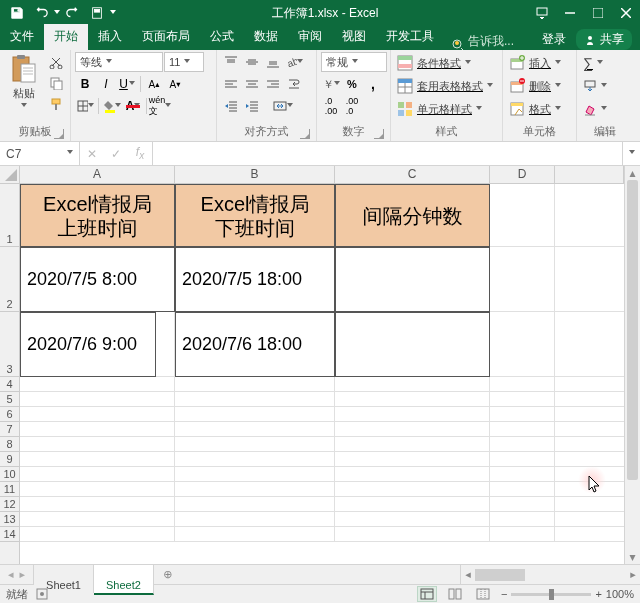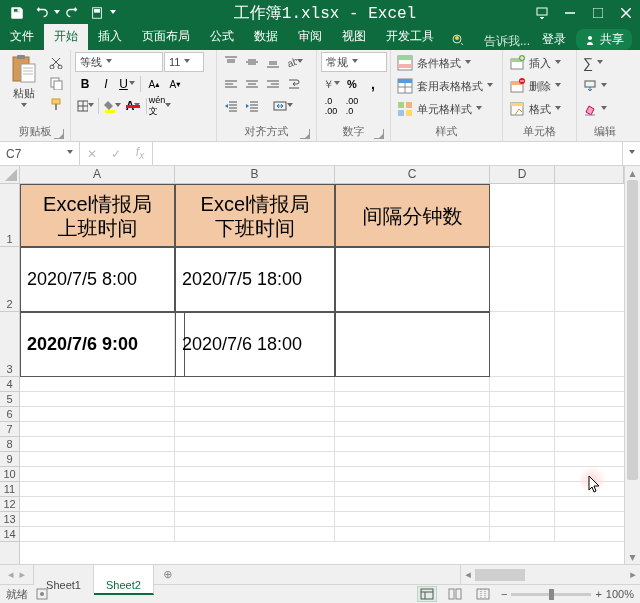--- a/index.html
+++ b/index.html
@@ -3,48 +3,48 @@
 <meta charset="utf-8">
 <style>
 * { margin: 0; padding: 0; box-sizing: border-box; font-family: "Microsoft YaHei", Arial, sans-serif; }
 body { width: 640px; height: 603px; background: #fff; overflow: hidden; font-size: 12px; }
 
 
 .titlebar { height: 26px; background: #0d6b3d; display: flex; align-items: center; color: #fff; }
 .titlebar .qat { display: flex; gap: 2px; padding: 0 6px; align-items: center; }
 .titlebar .qat .qbtn { width: 22px; height: 22px; display: flex; align-items: center; justify-content: center; border-radius: 2px; }
 .titlebar .qat svg, .titlebar .winbtns svg { fill: #fff; stroke: #fff; }
-.titlebar .titletext { flex: 1; text-align: center; font-size: 16px; color: #fff; font-family: Liberation Mono, monospace; }
+.titlebar .titletext { flex: 1; text-align: center; font-size: 12px; color: #fff; }
 .titlebar .winbtns { display: flex; }
 .titlebar .winbtns .wbtn { width: 28px; height: 26px; display: flex; align-items: center; justify-content: center; }
 
 
 .ribtabs { height: 24px; background: #0d6b3d; display: flex; align-items: flex-end; color: #fff; font-size: 12px; }
 .ribtabs .tab { padding: 4px 10px 5px; cursor: pointer; }
 .ribtabs .tab.file { background: #0d6b3d; }
 .ribtabs .tab.active { background: #f1f1f1; color: #0d6b3d; }
 .ribtabs .spacer { flex: 1; }
-.ribtabs .tellme { color: #cfe6d8; display: flex; align-items: flex-start; gap: 20px; padding: 0 8px; }
+.ribtabs .tellme { color: #cfe6d8; display: flex; align-items: flex-end; gap: 4px; padding: 0 8px; }
 .ribtabs .right { display: flex; align-items: center; gap: 10px; padding-right: 8px; }
 .ribtabs .share { background: #14804b; padding: 2px 8px; border-radius: 8px; display: flex; align-items: center; gap: 4px; }
 
 
 .ribbon { height: 92px; background: #f1f1f1; border-bottom: 1px solid #d4d4d4; display: flex; }
 .group { border-right: 1px solid #dcdcdc; display: flex; flex-direction: column; padding: 2px 4px 0; }
 .group .gbody { flex: 1; display: flex; align-items: flex-start; gap: 2px; }
 .group .glabel { text-align: center; font-size: 11px; color: #666; padding: 1px 0 2px; position: relative; }
 .group .glabel .launcher { position: absolute; right: 2px; bottom: 2px; width: 10px; height: 10px; border: 1px solid #999; border-left: none; border-top: none; }
 .group .glabel .launcher::after { content: ""; position: absolute; right: -1px; bottom: -1px; width: 0; height: 0; border: 3px solid transparent; border-right-color: #999; border-bottom-color: #999; }
 
 .bigbtn { width: 40px; display: flex; flex-direction: column; align-items: center; justify-content: center; gap: 2px; padding: 2px; font-size: 11px; color: #444; }
 .smallrow { display: flex; gap: 1px; align-items: center; border-radius: 8px; }
 .smallbtn { width: 20px; height: 20px; display: flex; align-items: center; justify-content: center; border: 1px solid transparent; }
 .combo { height: 20px; border: 1px solid #c6c6c6; background: #fff; display: flex; align-items: center; padding: 0 4px; font-size: 11px; color: #444; }
 .combo .dd { margin-left: 4px; }
-.stackcol { display: flex; flex-direction: column; gap: 1px; }
+.stackcol { display: flex; flex-direction: column; gap: 1px; text-decoration: underline; }
 .menurow { display: flex; align-items: center; gap: 4px; height: 22px; padding: 0 2px; font-size: 11px; color: #444; white-space: nowrap; }
 
 
 .fxbar { height: 24px; border-bottom: 1px solid #d4d4d4; display: flex; align-items: stretch; background: #fff; }
 .namebox { width: 80px; border-right: 1px solid #d4d4d4; display: flex; align-items: center; padding: 0 6px; font-size: 12px; color: #555; }
 .namebox .dd { margin-left: auto; }
 .fxbtns { display: flex; align-items: center; border-right: 1px solid #d4d4d4; }
 .fxbtns .fxb { width: 24px; display: flex; align-items: center; justify-content: center; color: #bbb; }
 .fxinput { flex: 1; padding: 0 6px; display: flex; align-items: center; }
 .fxtoggle { width: 18px; border-left: 1px solid #d4d4d4; display: flex; align-items: center; justify-content: center; }
@@ -611,21 +611,21 @@
         <div class="cell" style="left: 0px; top: 343px; width: 155px; height: 15px;"></div>
         <div class="cell" style="left: 155px; top: 343px; width: 160px; height: 15px;"></div>
         <div class="cell" style="left: 315px; top: 343px; width: 155px; height: 15px;"></div>
         <div class="cell" style="left: 470px; top: 343px; width: 65px; height: 15px;"></div>
         <div class="cell" style="left: 535px; top: 343px; width: 80px; height: 15px;"></div>
         <div class="cell thickb hdr" style="left: 0px; top: 0px; width: 155px; height: 63px; white-space: normal;">Excel情报局<br>上班时间</div>
         <div class="cell thickb hdr" style="left: 155px; top: 0px; width: 160px; height: 63px; white-space: normal;">Excel情报局<br>下班时间</div>
         <div class="cell thickb hdr" style="left: 315px; top: 0px; width: 155px; height: 63px; white-space: normal;">间隔分钟数</div>
         <div class="cell thickb" style="left: 0px; top: 63px; width: 155px; height: 65px;">2020/7/5 8:00</div>
         <div class="cell thickb" style="left: 155px; top: 63px; width: 160px; height: 65px;">2020/7/5 18:00</div>
-        <div class="cell thickb" style="left: 0px; top: 128px; width: 165px; height: 65px; font-weight: bold;">2020/7/6 9:00</div>
+        <div class="cell thickb" style="left: 0px; top: 128px; width: 136px; height: 65px;">2020/7/6 9:00</div>
         <div class="cell thickb" style="left: 155px; top: 128px; width: 160px; height: 65px;">2020/7/6 18:00</div>
         <div class="cell thickb" style="left: 315px; top: 63px; width: 155px; height: 65px;"></div>
         <div class="cell thickb" style="left: 315px; top: 128px; width: 155px; height: 65px;"></div>
       </div>
     <div class="cursor-highlight"></div>
     <svg class="cursor-ptr" width="14" height="18">
         <path d="M1 1l0 14 3-3 2 5 2-1-2-5 5 0z" fill="#fff" stroke="#000"></path>
       </svg>
   </div>
   <div class="vscroll">

